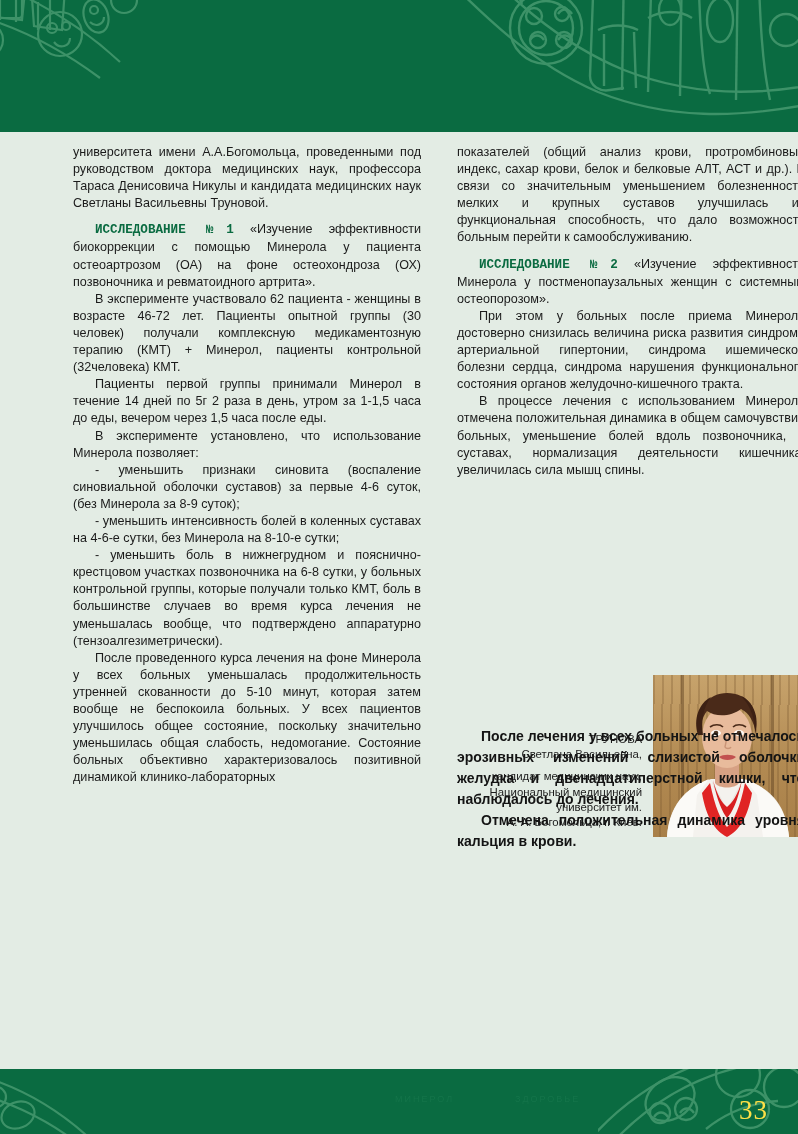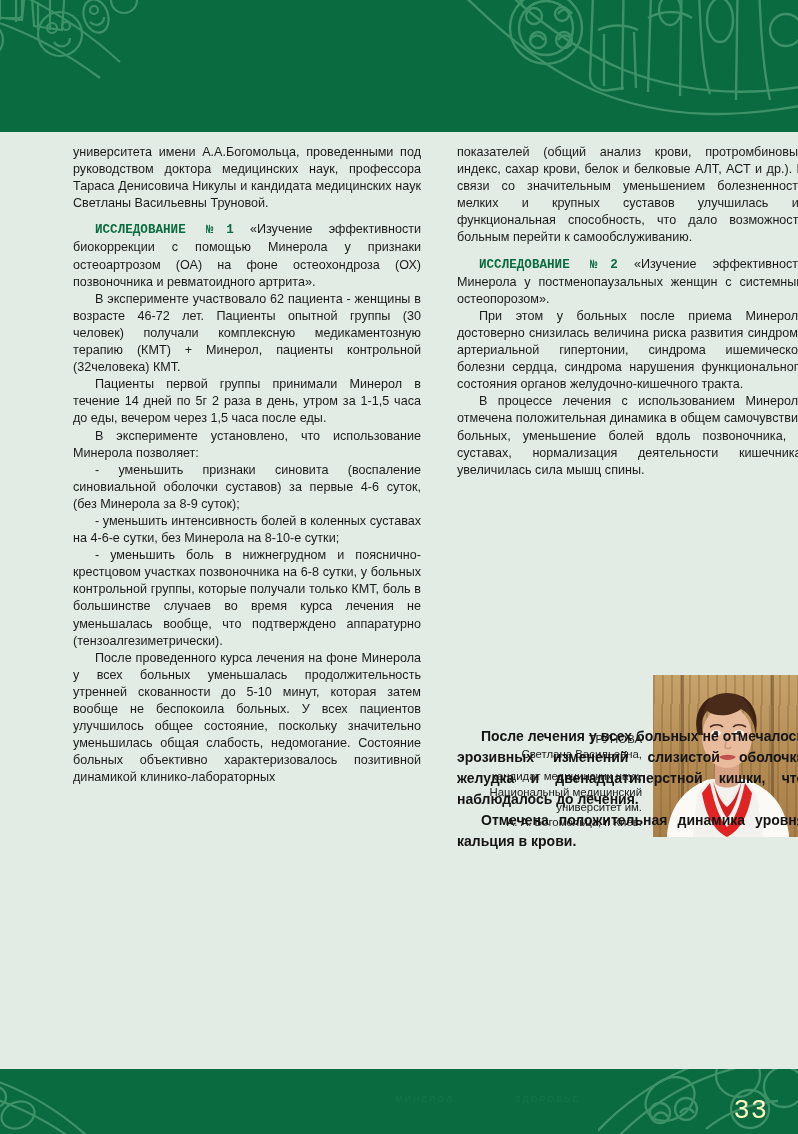--- a/index.html
+++ b/index.html
@@ -33,23 +33,23 @@
     overflow: hidden;
   }
   .ornament {
     position: absolute;
     pointer-events: none;
   }
   .page-number {
     position: absolute;
     right: 30px;
     bottom: 8px;
-    color: #fef9c3;
+    color: #fde047;
     font-size: 27px;
-    font-family: Liberation Mono, monospace;
+    font-family: Liberation Serif, serif;
     letter-spacing: 1px;
   }
   .footer-faint {
     position: absolute;
     left: 395px;
     bottom: 30px;
     font-size: 9px;
     color: #14744a;
     letter-spacing: 2px;
   }
@@ -208,21 +208,21 @@
       <path d="M 34 -52 C 48 -34 58 -20 66 -8"></path>
     </g>
   </svg>
 </div>
 
 <div class="page-body">
 
   <div class="col col-left">
     <p class="para noindent">университета имени А.А.Богомольца, проведенными под руководством доктора медицинских наук, профессора Тараса Денисовича Никулы и кандидата медицинских наук Светланы Васильевны Труновой.</p>
     <div class="spacer-sm"></div>
-    <p class="para"><span class="study-head">ИССЛЕДОВАНИЕ №1</span><span> «Изучение эффективности биокоррекции с помощью Минерола у признаки остеоартрозом (ОА) на фоне остеохондроза (ОХ) позвоночника и ревматоидного артрита».</span></p>
+    <p class="para"><span class="study-head">ИССЛЕДОВАНИЕ №1</span><span> «Изучение эффективности биокоррекции с помощью Минерола у пациента остеоартрозом (ОА) на фоне остеохондроза (ОХ) позвоночника и ревматоидного артрита».</span></p>
     <p class="para">В эксперименте участвовало 62 пациента - женщины в возрасте 46-72 лет. Пациенты опытной группы (30 человек) получали комплексную медикаментозную терапию (КМТ) + Минерол, пациенты контрольной (32человека) КМТ.</p>
     <p class="para">Пациенты первой группы принимали Минерол в течение 14 дней по 5г  2 раза в день, утром за 1-1,5 часа до еды, вечером через 1,5 часа после еды.</p>
     <p class="para">В эксперименте установлено, что использование Минерола позволяет:</p>
     <p class="para">- уменьшить признаки синовита (воспаление синовиальной оболочки суставов) за первые 4-6 суток, (без Минерола  за 8-9 суток);</p>
     <p class="para">- уменьшить интенсивность болей в коленных суставах на 4-6-е сутки, без Минерола  на 8-10-е сутки;</p>
     <p class="para">- уменьшить боль в нижнегрудном и пояснично-крестцовом участках позвоночника на 6-8 сутки, у больных контрольной группы, которые получали только КМТ, боль в большинстве случаев во время курса лечения не уменьшалась вообще, что подтверждено аппаратурно (тензоалгезиметрически).</p>
     <p class="para">После проведенного курса лечения на фоне Минерола у всех больных уменьшалась продолжительность утренней скованности до 5-10 минут, которая затем вообще не беспокоила больных. У всех пациентов улучшилось общее состояние, поскольку значительно уменьшилась  общая слабость, недомогание. Состояние больных  объективно характеризовалось позитивной динамикой клинико-лабораторных</p>
   </div>
 
   <div class="col col-right">

